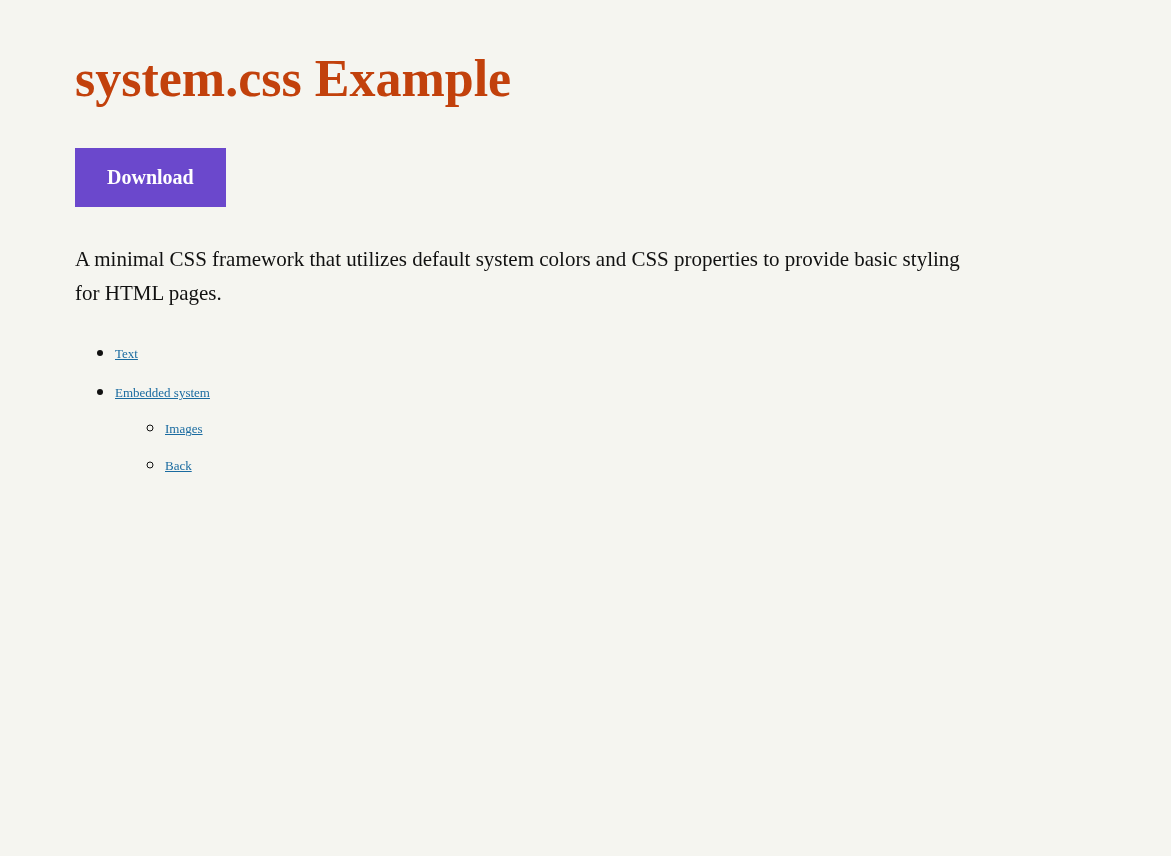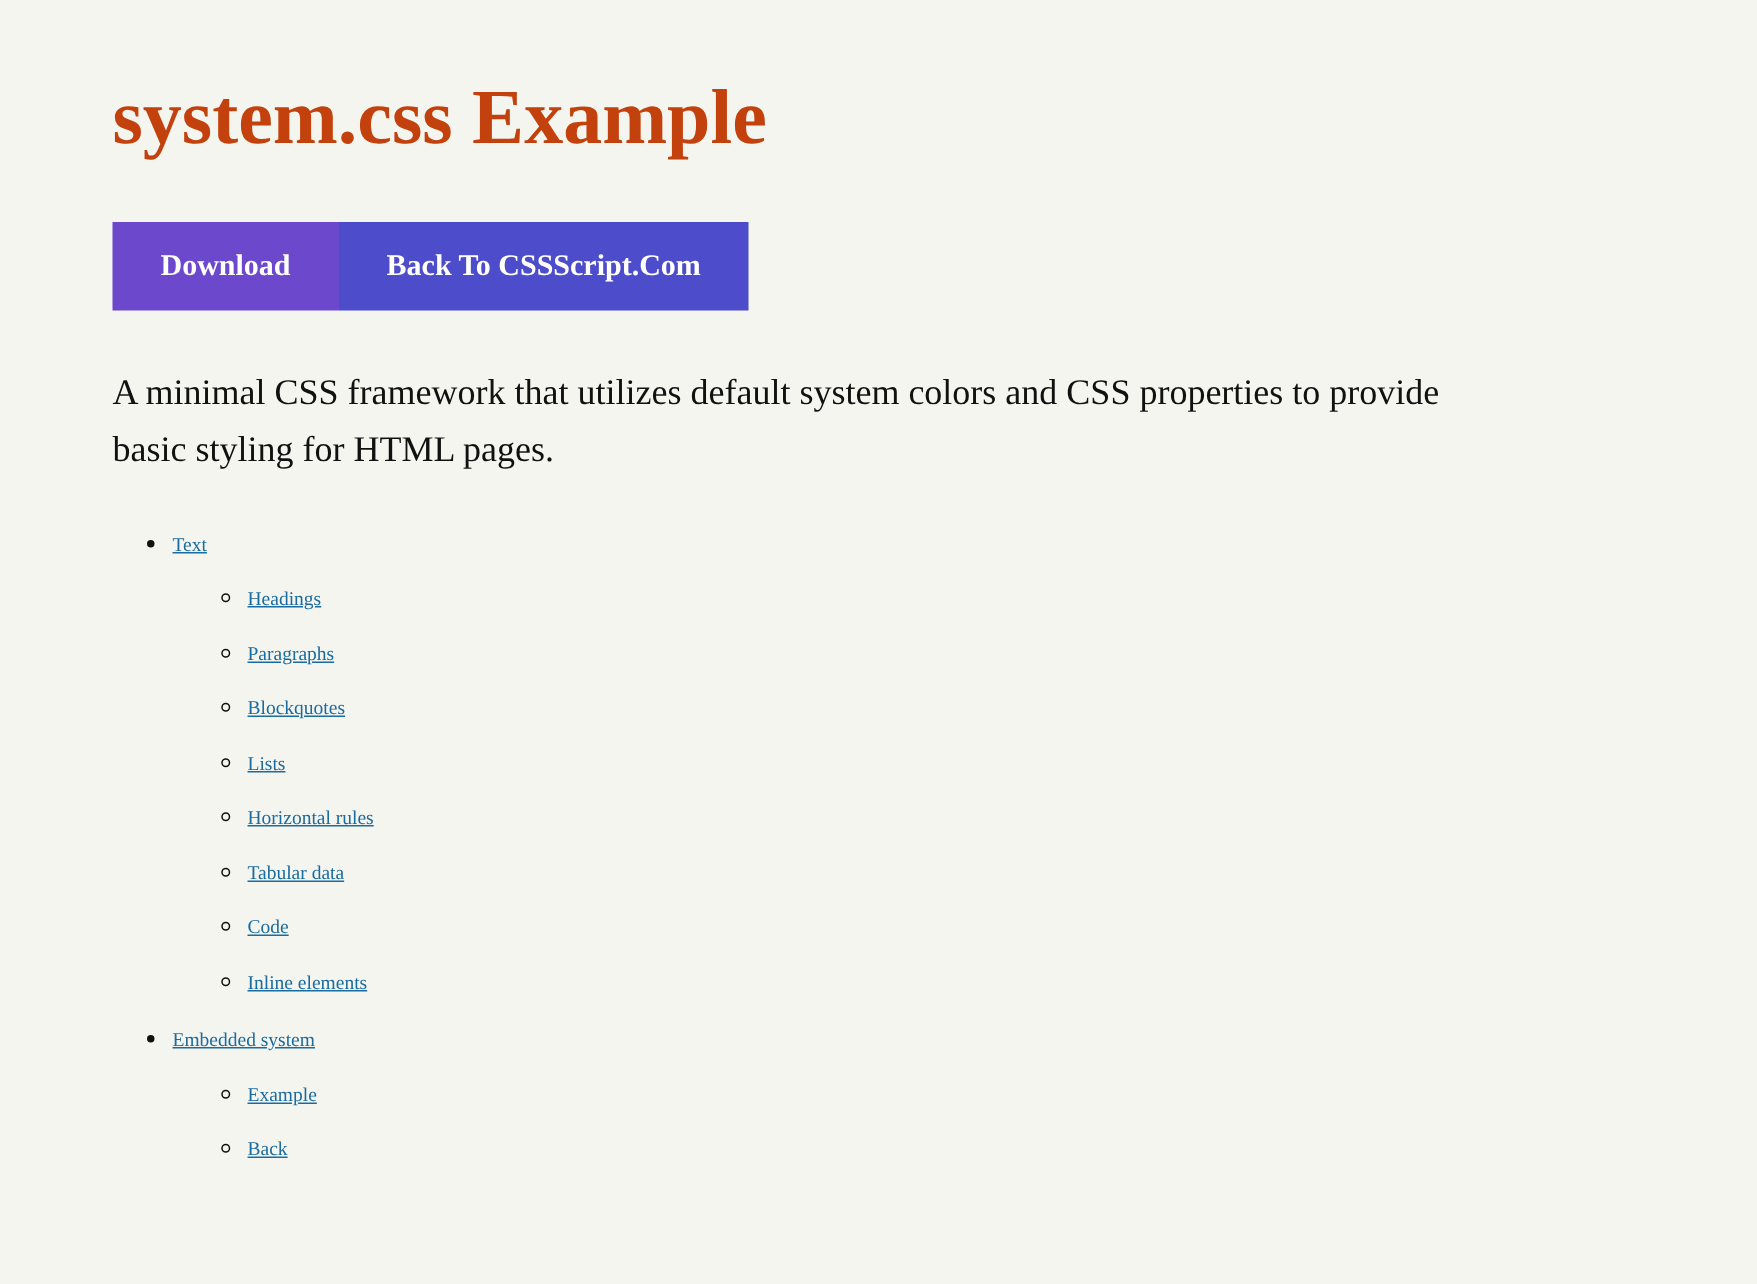--- a/index.html
+++ b/index.html
@@ -48,21 +48,21 @@
       color: #fff;
       border: none;
       padding: 18px 32px;
       font-size: 20px;
       font-weight: 600;
       cursor: pointer;
       font-family: Georgia, serif;
     }
 
     .description {
-      font-size: 24px;
+      font-size: 21px;
       line-height: 1.6;
       margin-bottom: 28px;
       max-width: 900px;
       color: #111;
     }
 
     ul.main-list {
       list-style-type: disc;
       padding-left: 40px;
       font-size: 19px;
@@ -88,61 +88,34 @@
       font-size: 13px;
     }
   </style>
 </head>
 <body>
 
 <h1 class="page-title">system.css Example</h1>
 
 <div class="button-row">
   <button class="btn-download">Download</button>
-  <button class="btn-back">Back To CSSScript.Com</button>
 </div>
 
 <p class="description">A minimal CSS framework that utilizes default system colors and CSS properties to provide basic styling for HTML pages.</p>
 
 <ul class="main-list">
 
   <li>
     <a href="#text">Text</a>
-    <ul class="sub-list">
-      <li>
-        <a href="#headings">Headings</a>
-      </li>
-      <li>
-        <a href="#paragraphs">Paragraphs</a>
-      </li>
-      <li>
-        <a href="#blockquotes">Blockquotes</a>
-      </li>
-      <li>
-        <a href="#lists">Lists</a>
-      </li>
-      <li>
-        <a href="#horizontal-rules">Horizontal rules</a>
-      </li>
-      <li>
-        <a href="#tabular-data">Tabular data</a>
-      </li>
-      <li>
-        <a href="#code">Code</a>
-      </li>
-      <li>
-        <a href="#inline-elements">Inline elements</a>
-      </li>
-    </ul>
   </li>
 
   <li>
     <a href="#embedded-content">Embedded system</a>
     <ul class="sub-list">
       <li>
-        <a href="#images">Example</a>
+        <a href="#images">Images</a>
       </li>
       <li>
         <a href="#audio">Back</a>
       </li>
     </ul>
   </li>
 </ul>
 
 </body></html>

